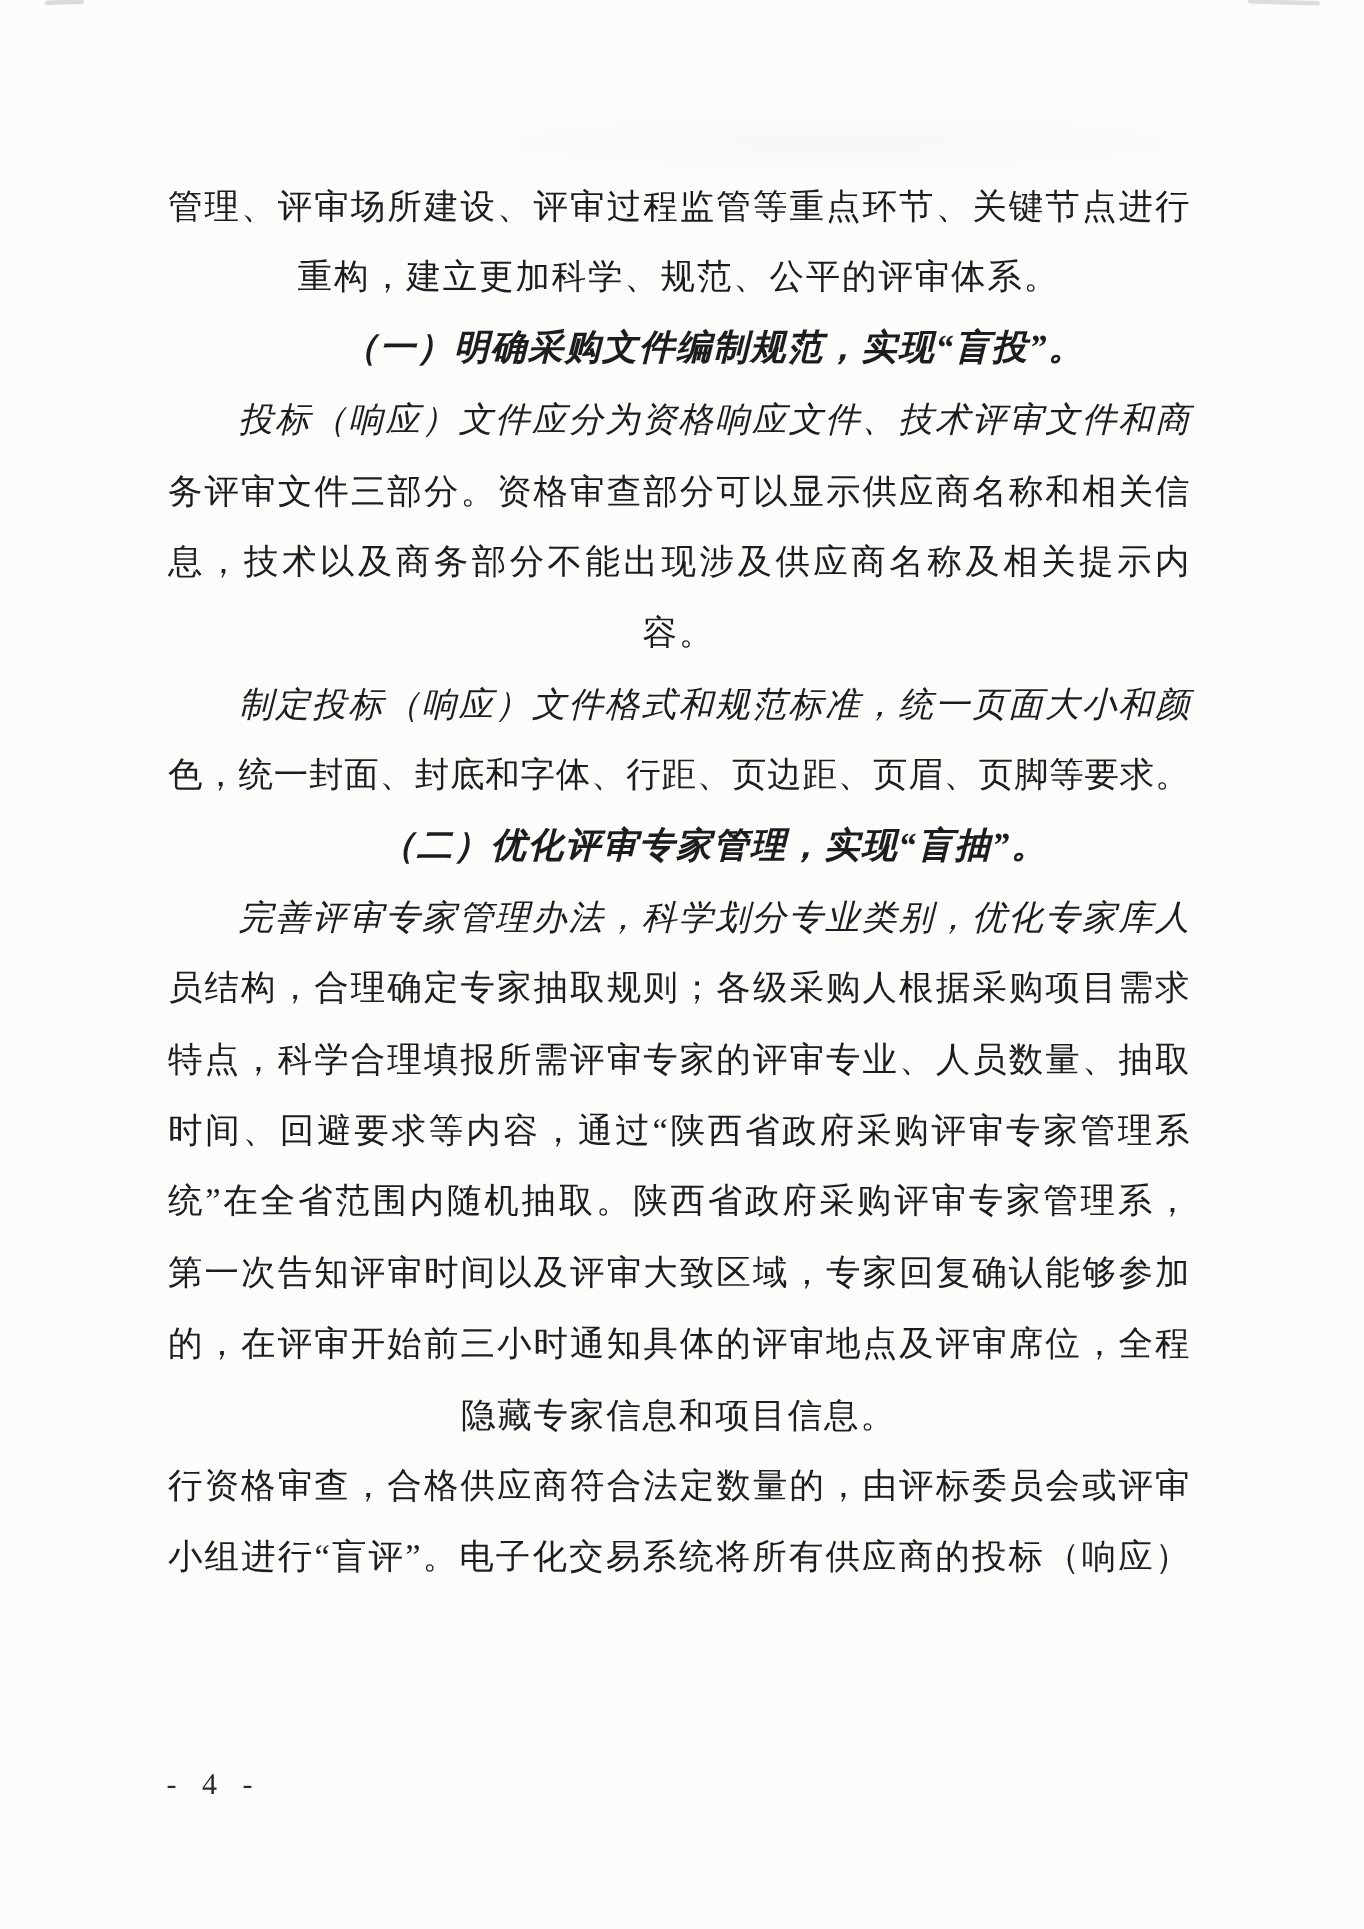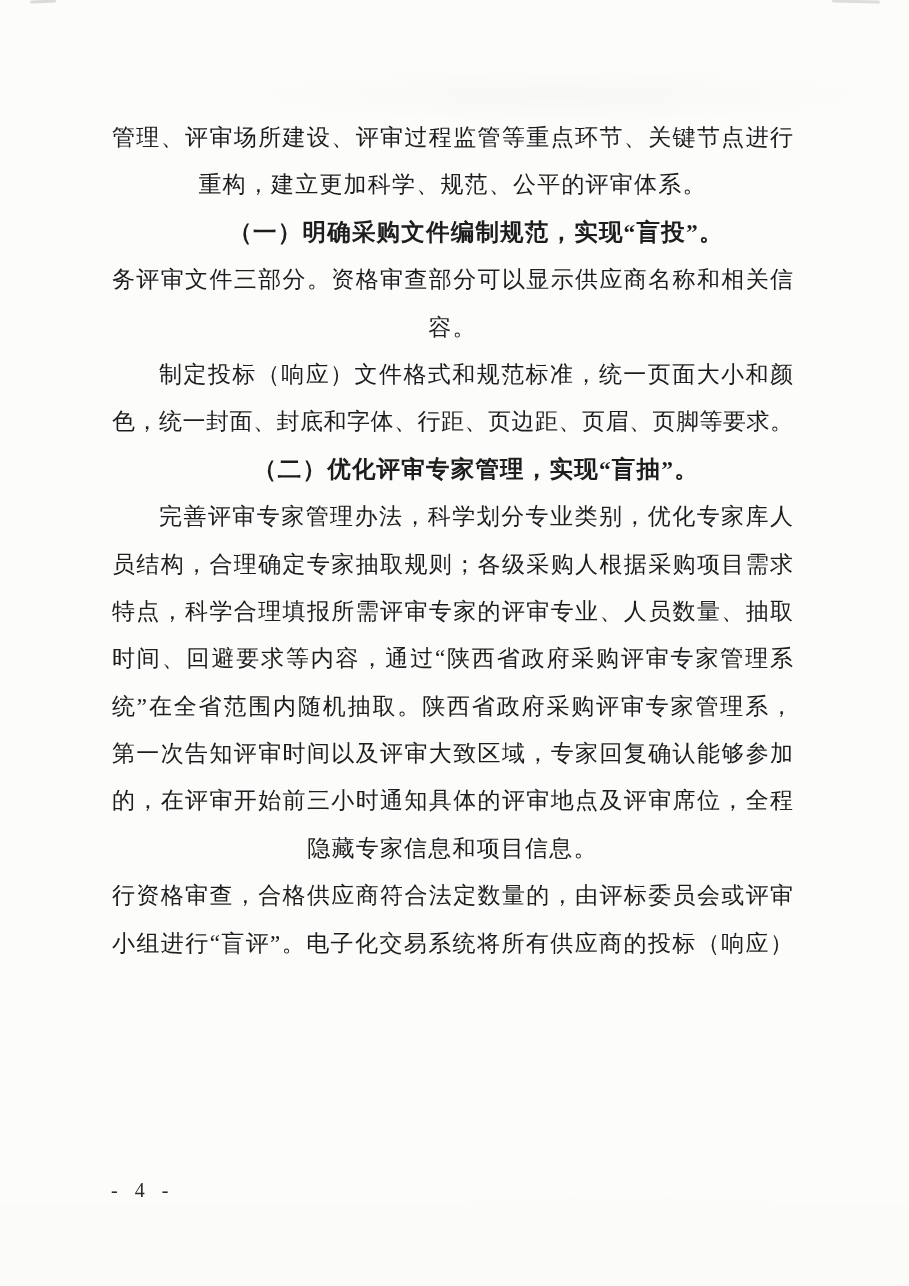--- a/index.html
+++ b/index.html
@@ -43,21 +43,21 @@
     letter-spacing: 1.2px;
     white-space: normal;
     text-align: center;
   }
   .ln.fill {
     letter-spacing: 0;
     text-align: justify;
     text-align-last: justify;
     text-justify: inter-character;
   }
-  .ln.indent { text-indent: 47px; }
+  .ln.indent { text-indent: 47px; font-style: italic; }
   .ln.heading {
     font-weight: bold;
     font-size: 23.5px;
   }
   .page-number {
     position: absolute;
     left: 111px;
     top: 1177px;
     height: 26px;
     line-height: 26px;
@@ -70,21 +70,23 @@
 <body>
 
 <div class="page">
   <div class="scan-speck speck-left"></div>
   <div class="scan-speck speck-right"></div>
 
   <div class="text-area">
     <div class="ln fill">管理、评审场所建设、评审过程监管等重点环节、关键节点进行</div>
     <div class="ln">重构，建立更加科学、规范、公平的评审体系。</div>
     <div class="ln heading indent">（一）明确采购文件编制规范，实现“盲投”。</div>
+    <div class="ln fill indent">投标（响应）文件应分为资格响应文件、技术评审文件和商</div>
     <div class="ln fill">务评审文件三部分。资格审查部分可以显示供应商名称和相关信</div>
+    <div class="ln fill">息，技术以及商务部分不能出现涉及供应商名称及相关提示内</div>
     <div class="ln">容。</div>
     <div class="ln fill indent">制定投标（响应）文件格式和规范标准，统一页面大小和颜</div>
     <div class="ln fill">色，统一封面、封底和字体、行距、页边距、页眉、页脚等要求。</div>
     <div class="ln heading indent">（二）优化评审专家管理，实现“盲抽”。</div>
     <div class="ln fill indent">完善评审专家管理办法，科学划分专业类别，优化专家库人</div>
     <div class="ln fill">员结构，合理确定专家抽取规则；各级采购人根据采购项目需求</div>
     <div class="ln fill">特点，科学合理填报所需评审专家的评审专业、人员数量、抽取</div>
     <div class="ln fill">时间、回避要求等内容，通过“陕西省政府采购评审专家管理系</div>
     <div class="ln fill">统”在全省范围内随机抽取。陕西省政府采购评审专家管理系，</div>
     <div class="ln fill">第一次告知评审时间以及评审大致区域，专家回复确认能够参加</div>

